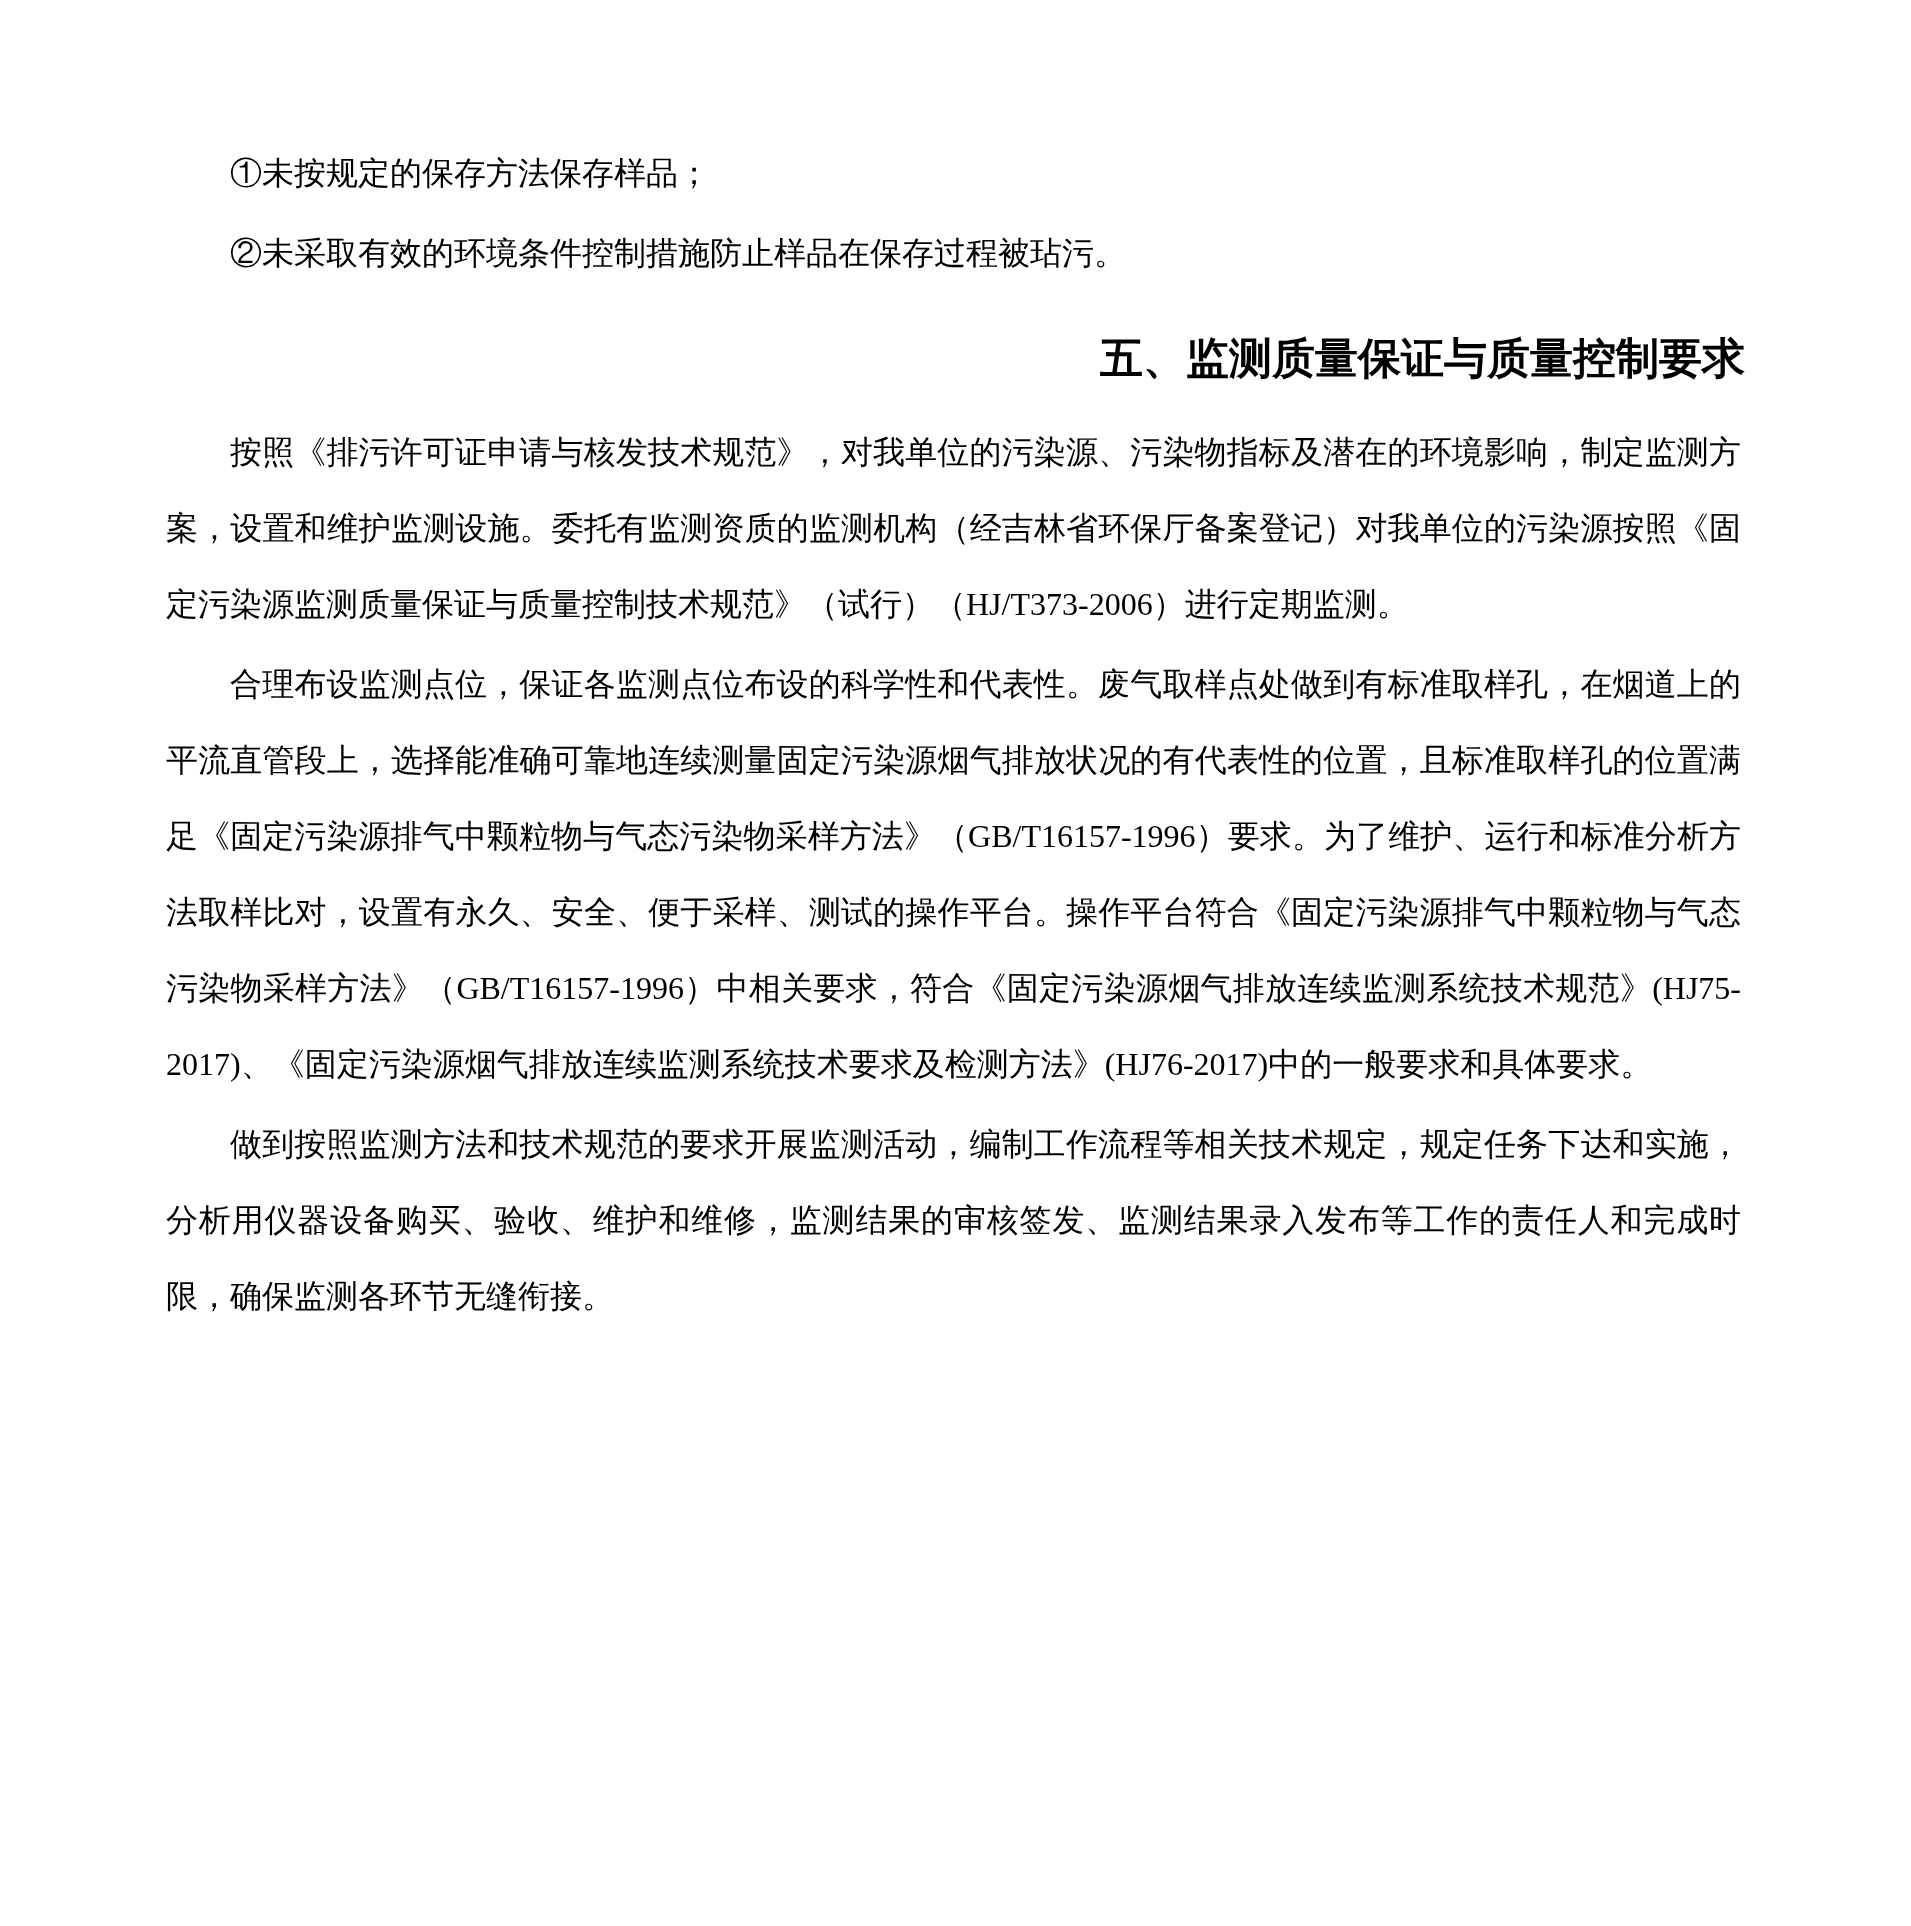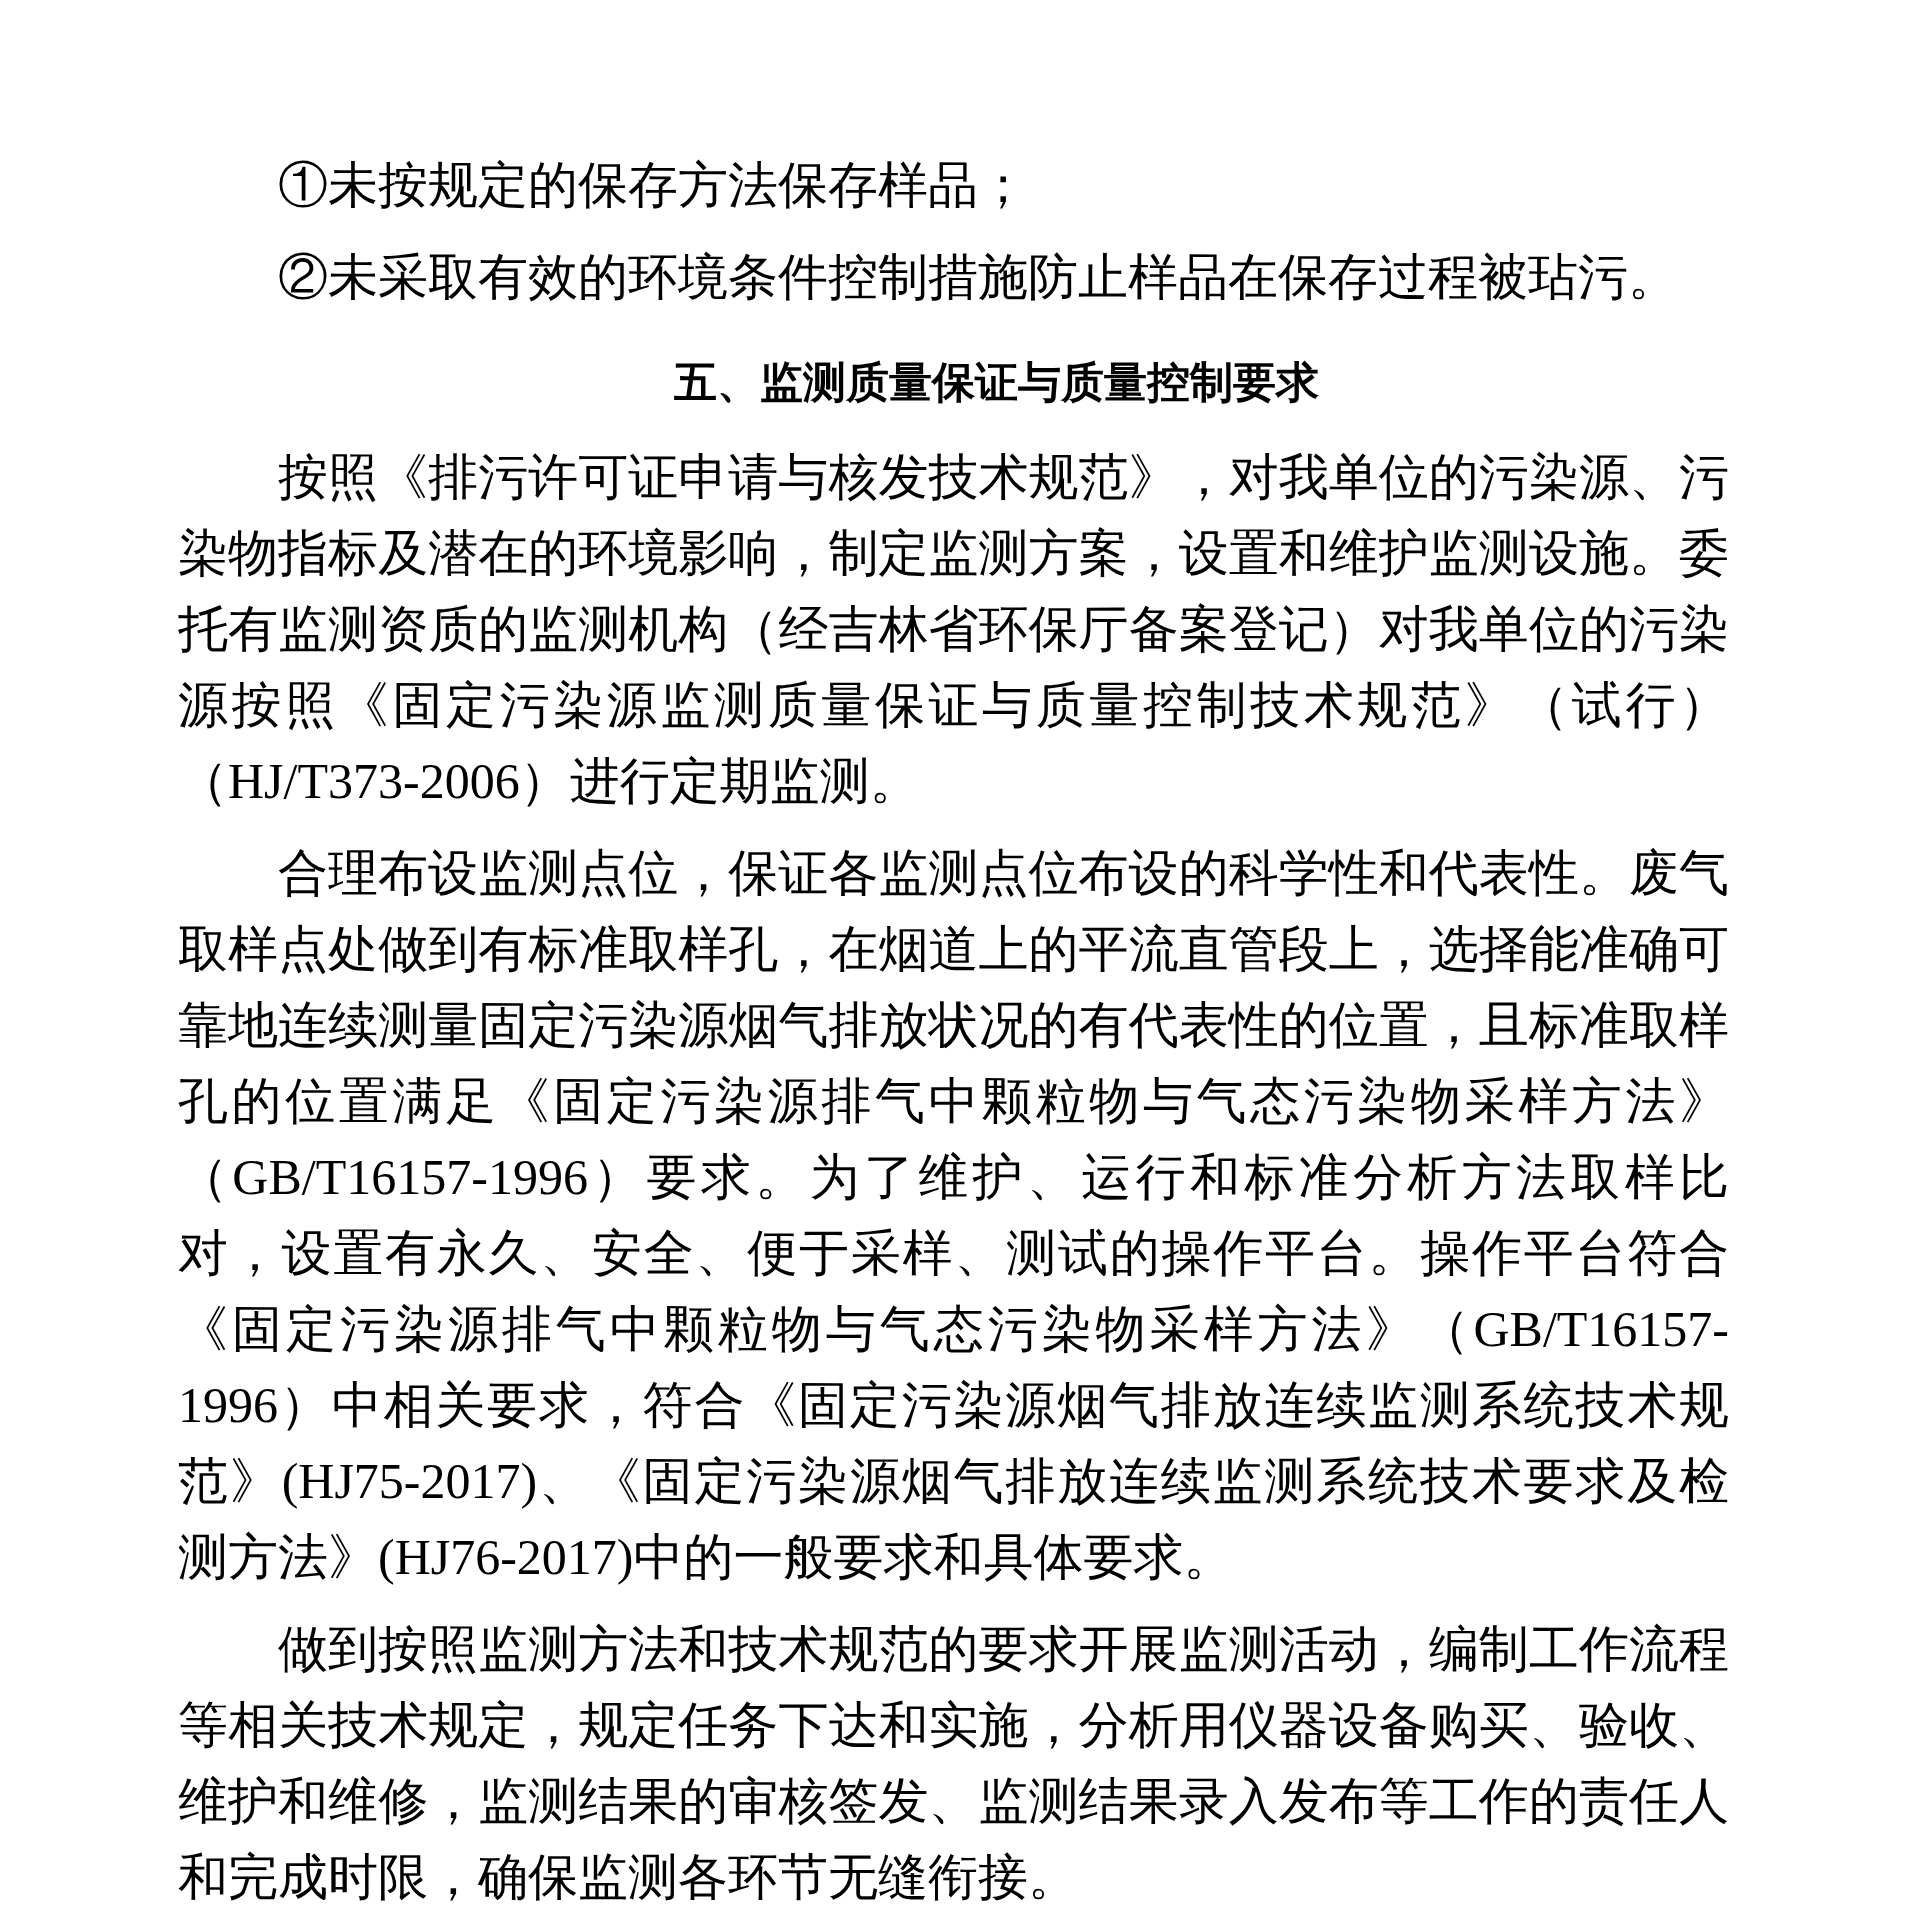--- a/index.html
+++ b/index.html
@@ -13,36 +13,36 @@
     height: 2703px;
     background: #ffffff;
     color: #000000;
     font-family: "Liberation Serif", "DejaVu Serif", serif;
     overflow: hidden;
   }
   .content {
     padding: 131px 166px 0 162px;
   }
   .para {
-    margin: 16px;
-    font-size: 50px;
+    margin: 4px;
+    font-size: 32px;
     line-height: 76px;
     text-align: justify;
     text-indent: 2em;
     letter-spacing: 0;
     word-break: normal;
   }
   .section-heading {
     margin: 27px 0 15.4px 0;
     font-family: "Liberation Sans", "DejaVu Sans", sans-serif;
     font-weight: 700;
     font-size: 43px;
     line-height: 81px;
     text-indent: 2em;
-    text-align: center;
+    text-align: right;
   }
 </style>
 </head>
 <body>
 
 <div class="page">
   <div class="content">
     <p class="para">①未按规定的保存方法保存样品；</p>
     <p class="para">②未采取有效的环境条件控制措施防止样品在保存过程被玷污。</p>
     <h2 class="section-heading">五、监测质量保证与质量控制要求</h2>

